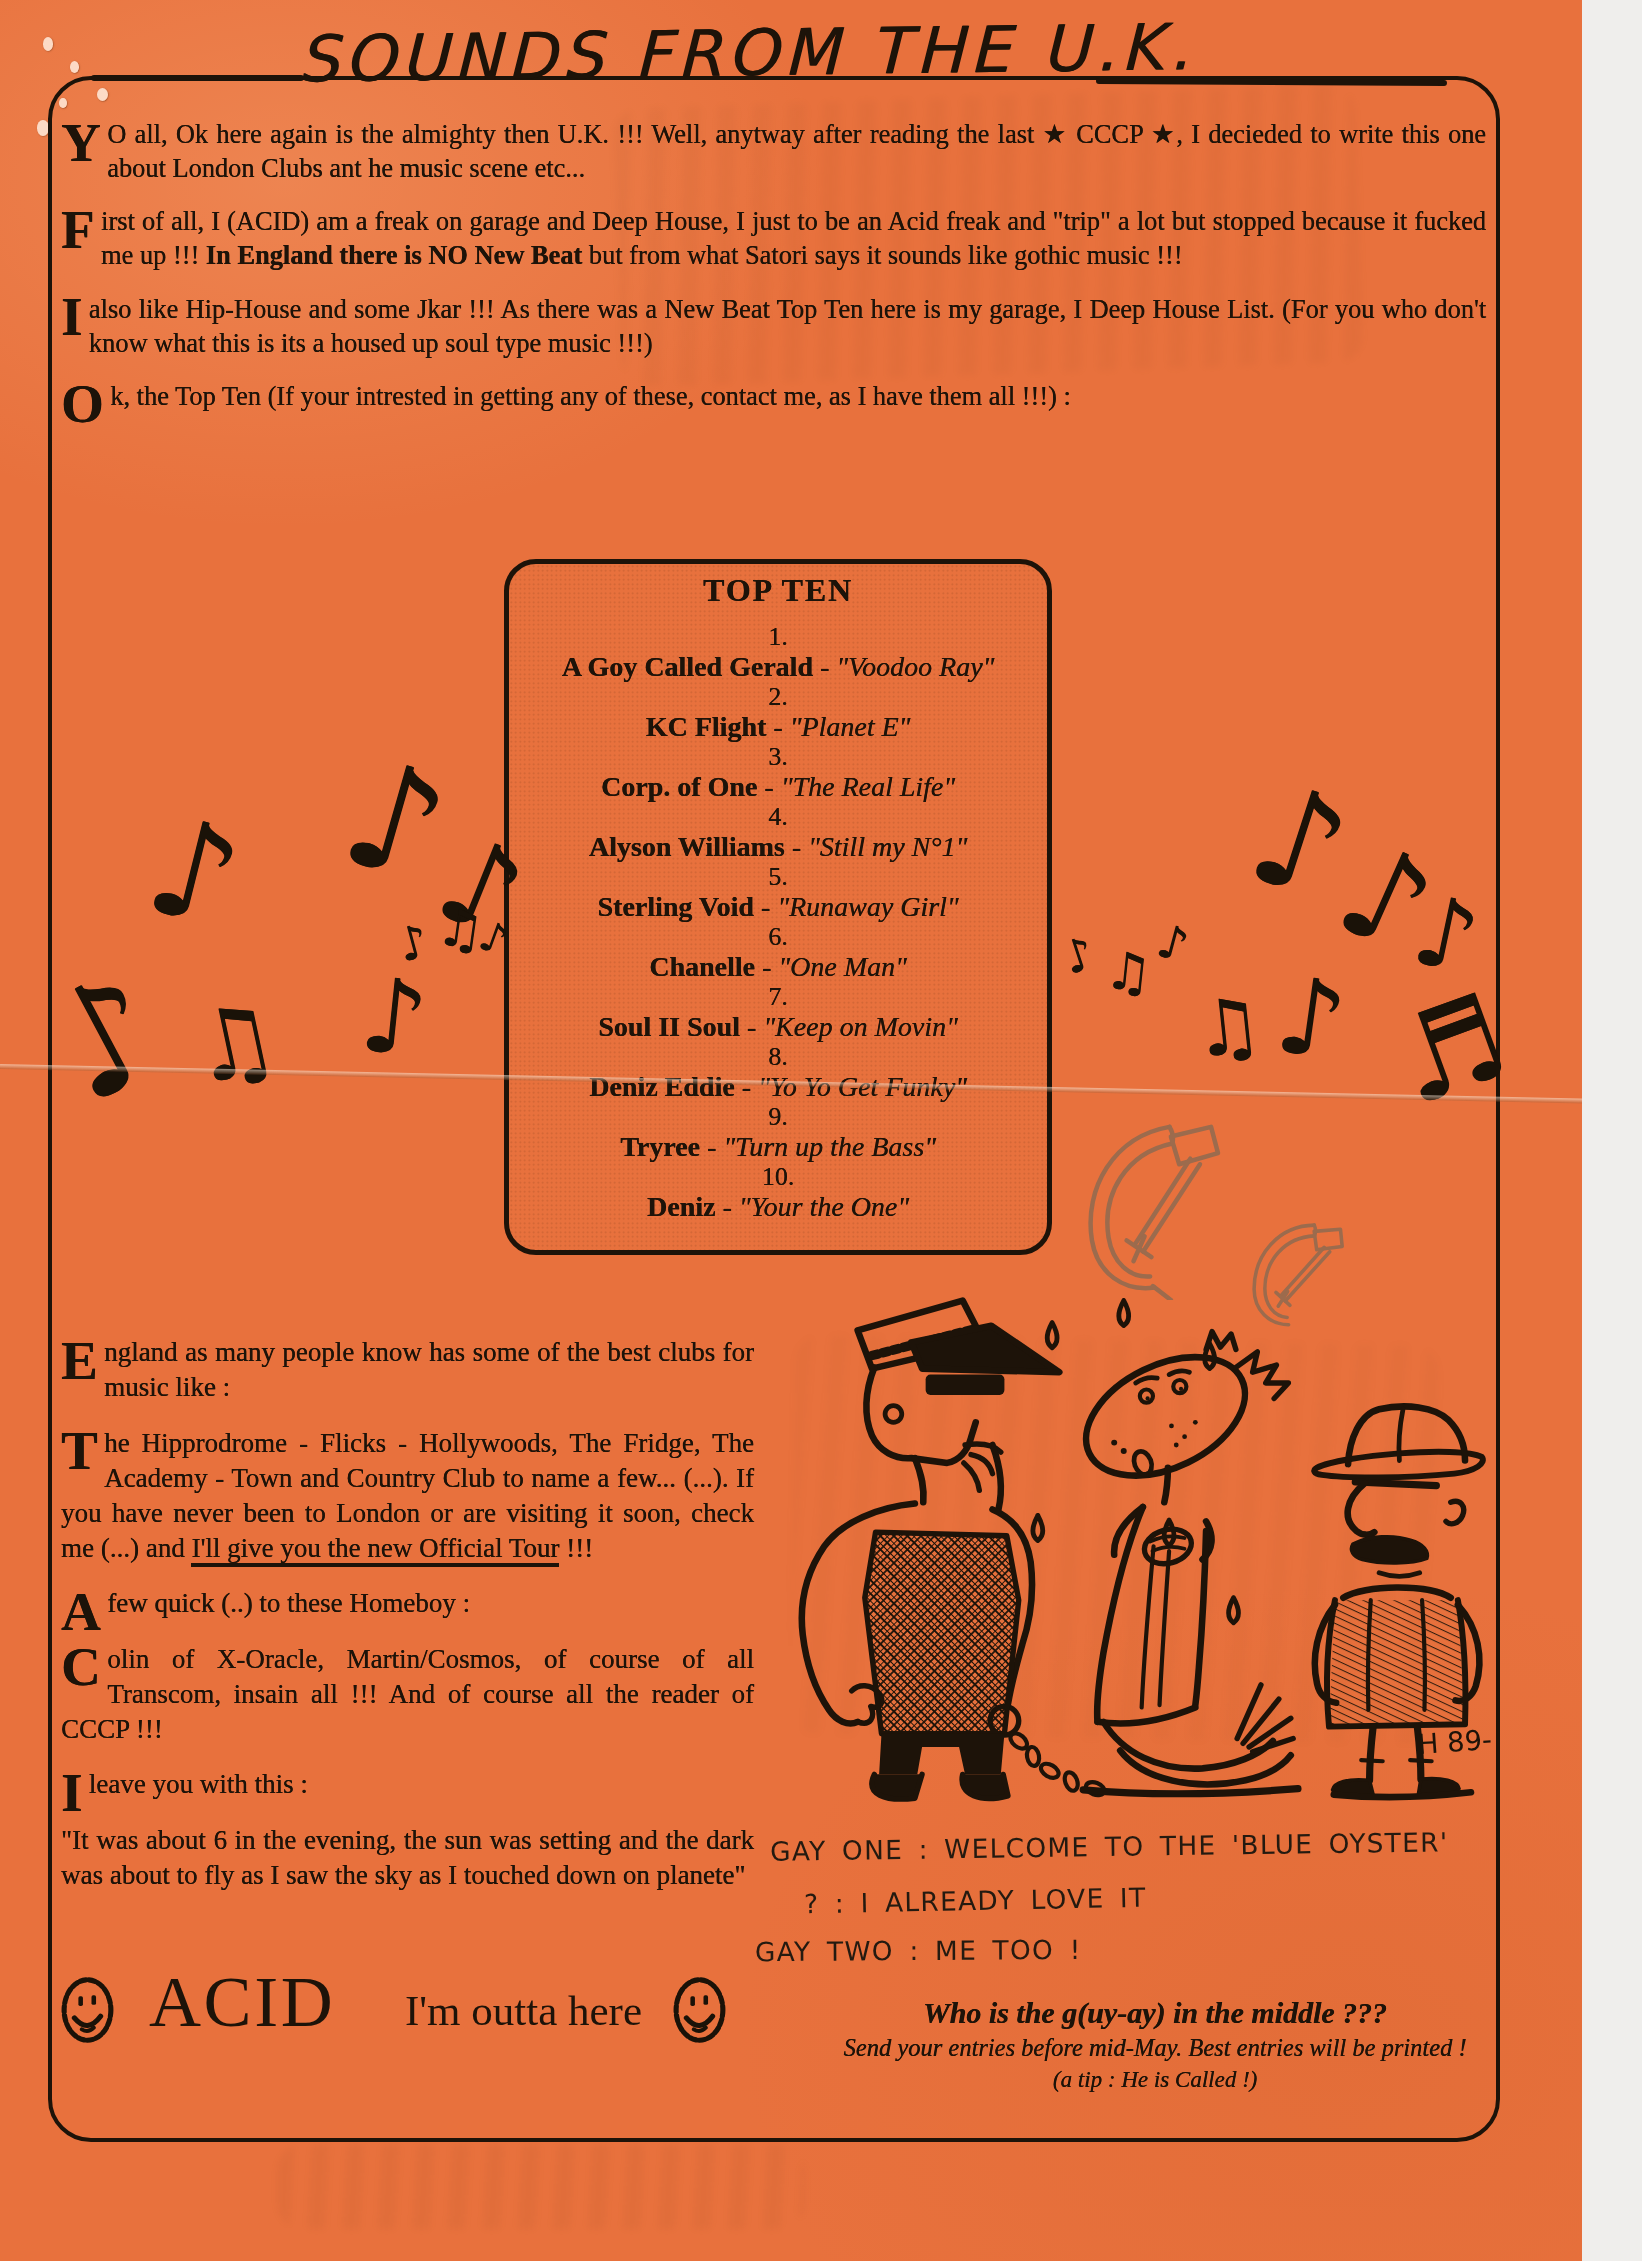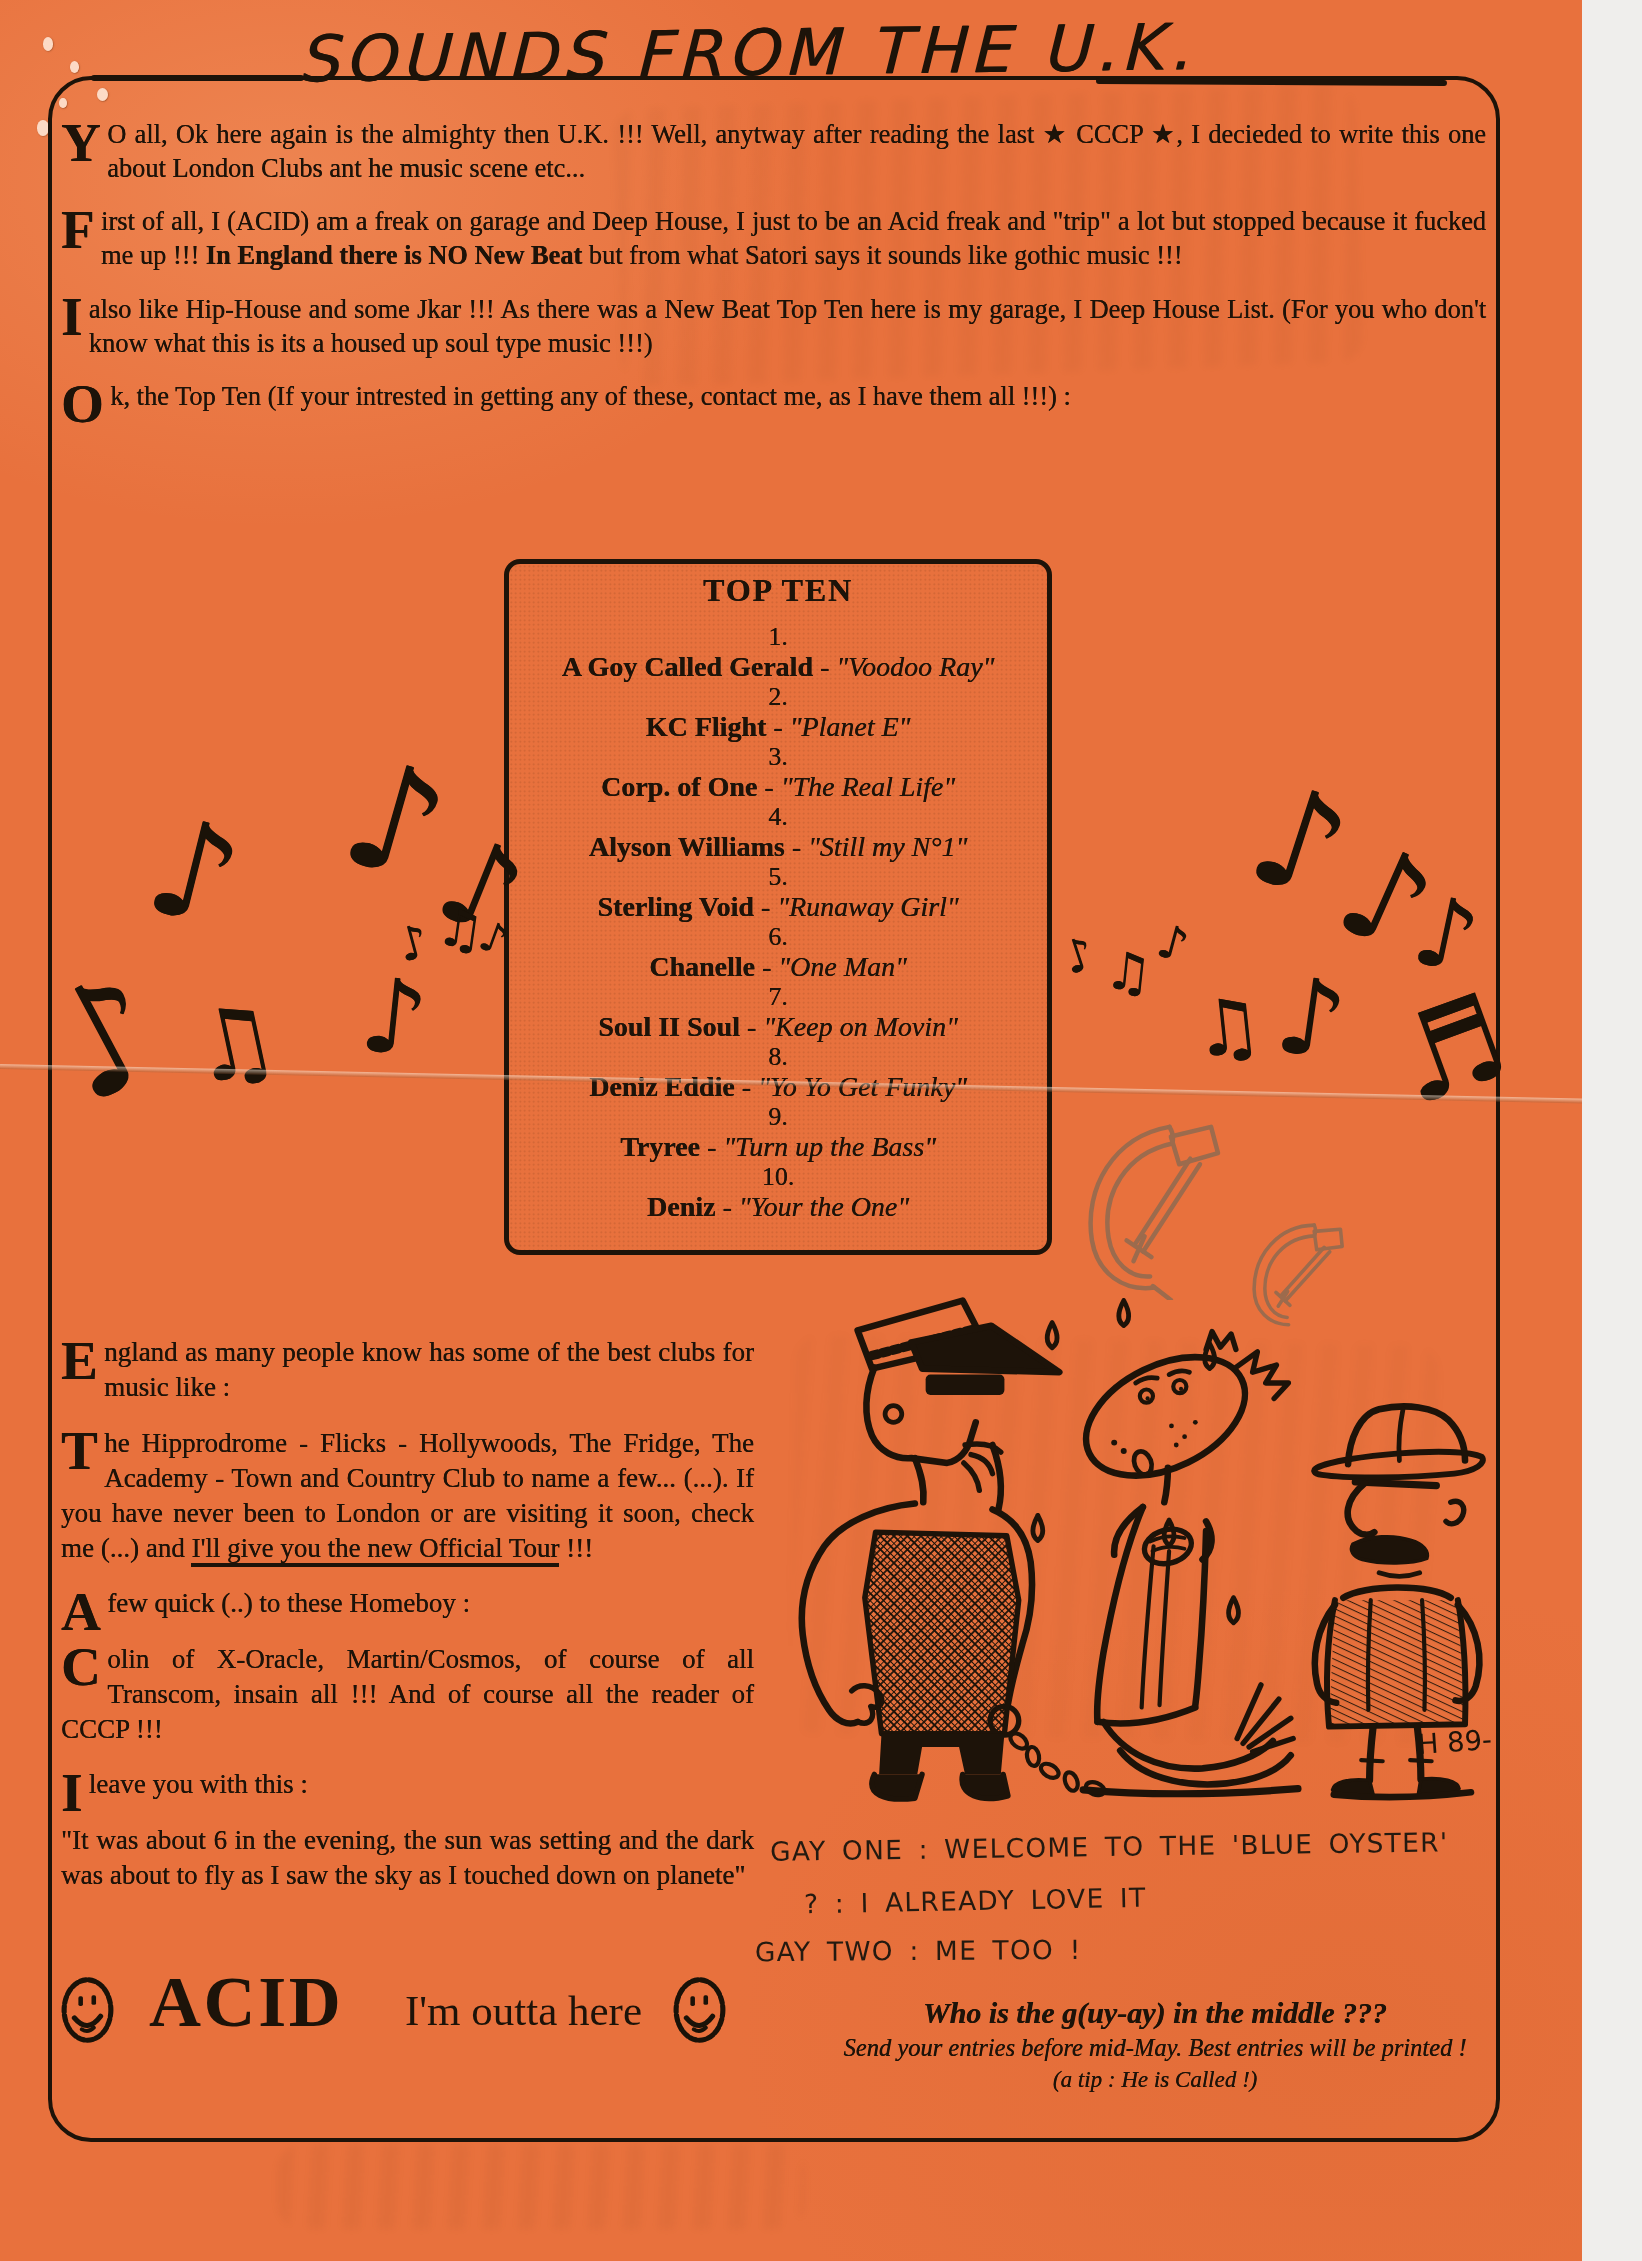--- a/index.html
+++ b/index.html
@@ -25,21 +25,21 @@
               transform:rotate(-.8deg) skewX(-4deg);text-shadow:0.8px 0 0 currentColor;}
   
   .serifbody{text-shadow:0.3px 0 0 currentColor;}
   .intro{position:absolute;left:61px;top:117px;width:1425px;}
   .intro p{font-size:26.4px;line-height:34px;text-align:justify;margin:0 0 19.3px 0;}
   .dropcap{float:left;font-size:55px;line-height:45px;font-weight:700;padding:2.6px 6.4px 0 0;}
   .bold{font-weight:700;}
   .uline{border-bottom:4.5px solid #1d1309;padding-bottom:0.6px;}
   
   .topten-box{position:absolute;left:504px;top:559px;width:548px;height:696px;box-sizing:border-box;
-              border:5.8px solid #1d1309;border-radius:16px;
+              border:5.8px solid #1d1309;border-radius:32px;
               background-image:radial-gradient(rgba(70,35,10,.16) 0.7px, rgba(0,0,0,0) 1.2px);
               background-size:4.5px 4.5px;padding-top:7.7px;}
   .tt-heading{font-size:32px;font-weight:700;text-align:center;letter-spacing:1.9px;margin-bottom:14px;}
   .tt-rank{font-size:26px;line-height:28px;text-align:center;}
   .tt-line{font-size:28px;line-height:32px;text-align:center;font-family:Liberation Serif, serif;}
   .tt-artist{font-weight:700;}
   .tt-title{font-style:italic;}
   
   .note{position:absolute;font-family:"DejaVu Sans",sans-serif;color:#1a1208;line-height:1;
         transform-origin:center;text-shadow:0.6px 0 0 currentColor;}
@@ -53,21 +53,21 @@
            letter-spacing:1.3px;word-spacing:5.8px;white-space:nowrap;}
   #cap1{left:770px;top:1831px;transform:rotate(-.8deg);}
   #cap2{left:804px;top:1885px;transform:rotate(-1.1deg);}
   #cap3{left:755px;top:1935px;transform:rotate(-.4deg);}
   
   .contest{position:absolute;left:817px;top:1995px;width:676px;text-align:center;}
   .contest-q{font-size:30px;font-weight:700;font-style:italic;line-height:36px;}
   .contest-l2{font-size:24.5px;font-style:italic;line-height:33px;}
   .contest-l3{font-size:23px;font-style:italic;line-height:31px;}
   
-  .acid{position:absolute;left:149px;top:1961px;font-size:72px;font-weight:700;letter-spacing:2.6px;}
+  .acid{position:absolute;left:149px;top:1961px;font-size:72px;font-weight:400;letter-spacing:2.6px;}
   .outta{position:absolute;left:405px;top:1986px;font-size:43px;}
   .smiley{position:absolute;width:57px;height:70px;}
   #smiley1{left:59px;top:1975px;}
   #smiley2{left:671px;top:1975px;}
   
   .crease{position:absolute;left:0;top:1064px;width:1585px;height:5.2px;
           background:linear-gradient(to bottom, rgba(255,240,224,.55), rgba(130,65,25,.28));
           transform:rotate(1.25deg);transform-origin:left center;filter:blur(0.6px);}
   .ghost{position:absolute;filter:blur(3.9px);opacity:.5;border-radius:26px;
          background:repeating-linear-gradient(93deg, rgba(120,60,25,.10) 0 17px, rgba(120,60,25,0) 17px 35px);}

